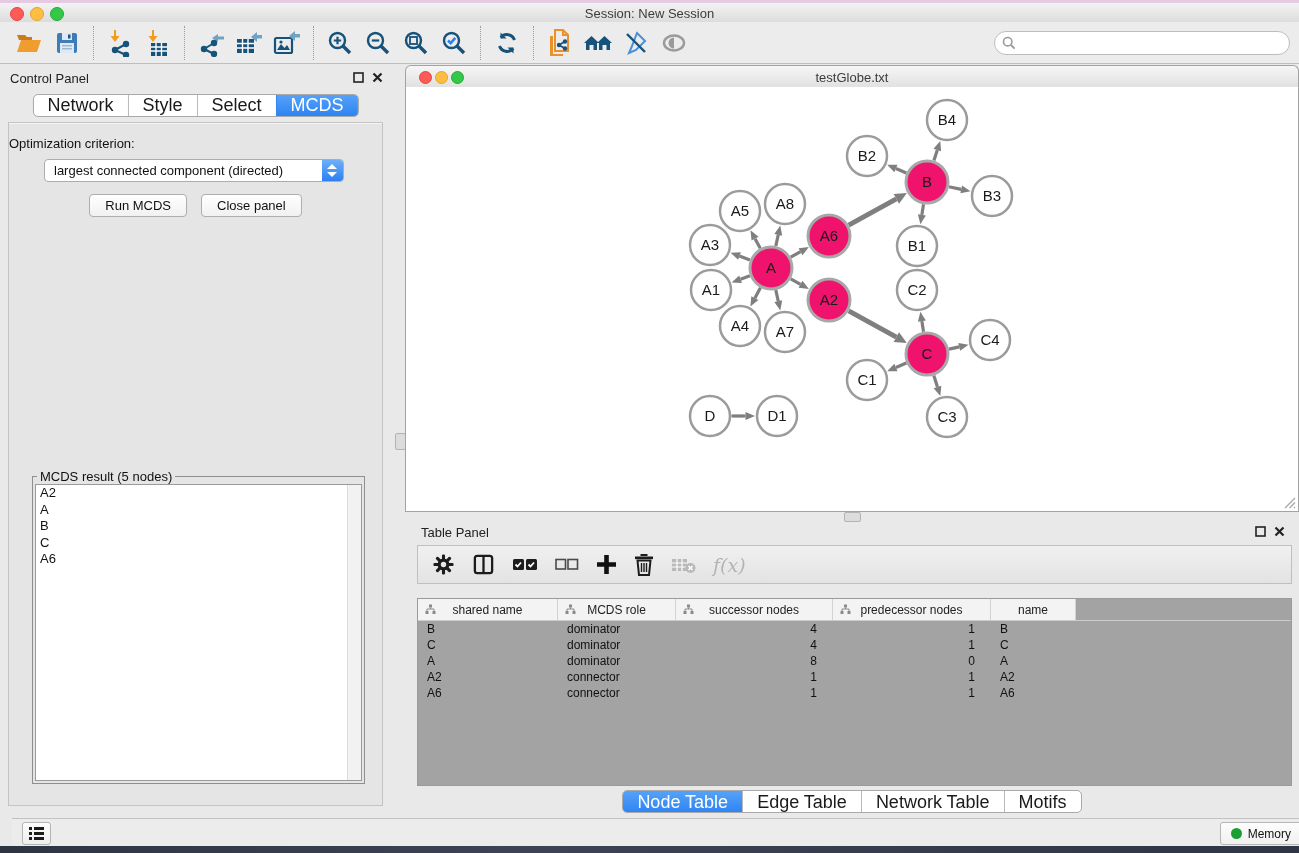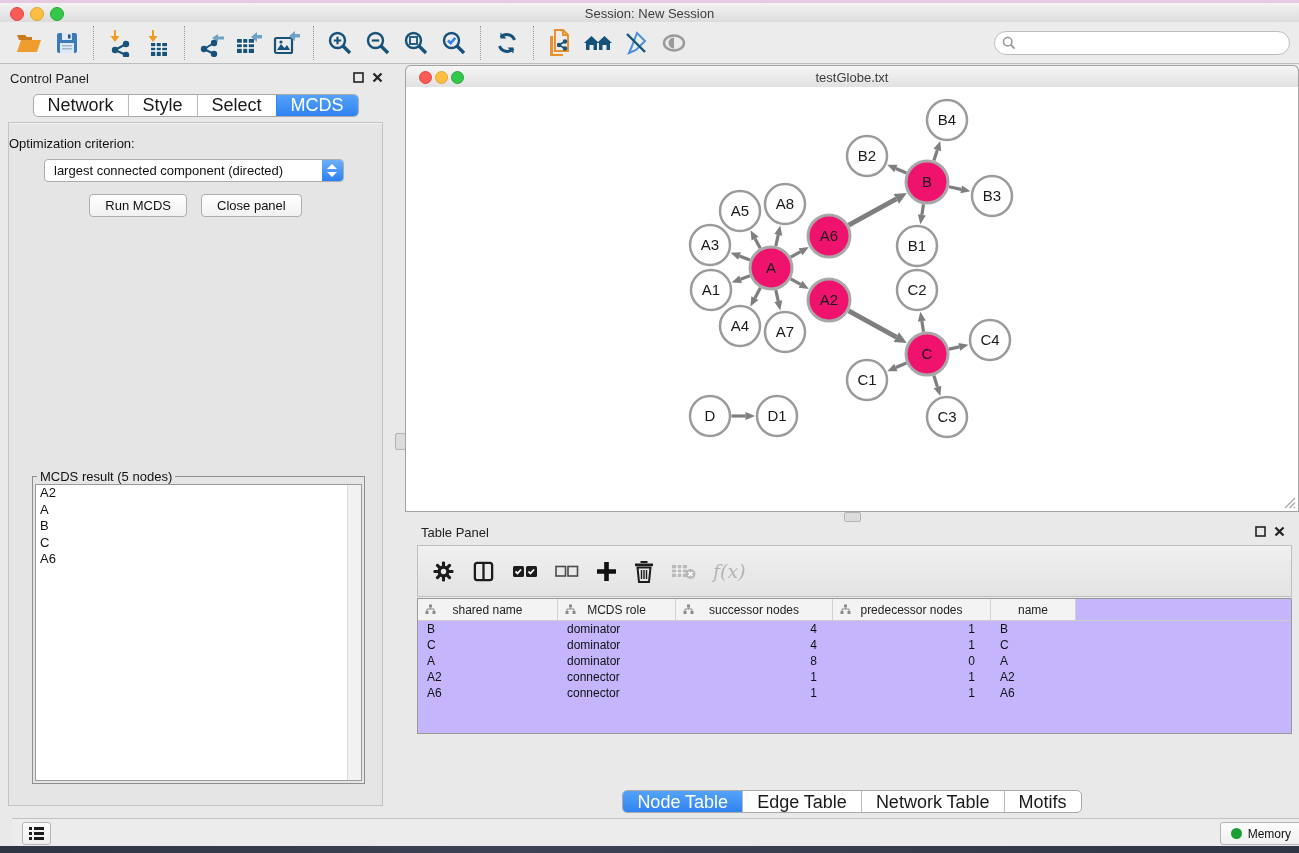--- a/index.html
+++ b/index.html
@@ -63,24 +63,24 @@
   .hhandle{position:absolute;left:844px;top:512px;width:15px;height:8px;background:#dcdcdc;border:1px solid #b3b3b3;border-radius:2px;}
   
   .netwin{position:absolute;left:405px;top:65px;width:894px;height:447px;}
   .netwin .wtitle{position:absolute;left:0;top:0;right:0;height:32px;border:1px solid #a3a3a3;border-bottom:1px solid #8f8f8f;
     border-radius:6px 6px 0 0;background:linear-gradient(#f6f6f6,#d8d8d8);box-sizing:border-box;}
   .netwin .wbody{position:absolute;left:0;top:22px;right:0;bottom:0;background:#fff;
     border:1px solid #a3a3a3;border-top:none;box-sizing:border-box;}
   .grip{position:absolute;right:2px;bottom:2px;}
   
   .table-panel{position:absolute;left:405px;top:519px;width:894px;height:299px;}
-  .tp-toolbar{position:absolute;left:12px;right:7px;top:26px;height:52px;background:linear-gradient(#f0f0f0,#e3e3e3);
+  .tp-toolbar{position:absolute;left:12px;right:7px;top:26px;height:39px;background:linear-gradient(#f0f0f0,#e3e3e3);
     border:1px solid #bfbfbf;box-sizing:border-box;display:flex;align-items:center;gap:17px;padding-left:14px;}
   .fx{font-family:"DejaVu Serif",serif;font-style:italic;font-size:19px;color:#b3b3b3;}
-  .dtable{position:absolute;left:12px;right:7px;top:79px;height:136px;background:#c4b5fd;border:1px solid #9a9a9a;box-sizing:border-box;overflow:hidden;}
+  .dtable{position:absolute;left:12px;right:7px;top:79px;height:188px;background:#a3a3a3;border:1px solid #9a9a9a;box-sizing:border-box;overflow:hidden;}
   .thead{display:flex;height:21px;border-bottom:1px solid #cccccc;font-size:12px;color:#222;}
   .th{background:#f3f3f3;border-right:1px solid #d2d2d2;display:flex;align-items:center;box-sizing:border-box;position:relative;}
   .th .lbl{flex:1;text-align:center;}
   .th svg{position:absolute;left:7px;top:5px;}
   .trow{display:flex;height:16px;font-size:12px;color:#111;align-items:center;}
   .td{box-sizing:border-box;white-space:nowrap;overflow:hidden;}
   .tp-tabs{position:absolute;left:0;right:0;top:271px;display:flex;justify-content:center;}
   .tp-tabs .seg{height:22px;}
   
   .statusbar{position:absolute;left:12px;top:818px;width:100%;height:28px;background:#ececec;

